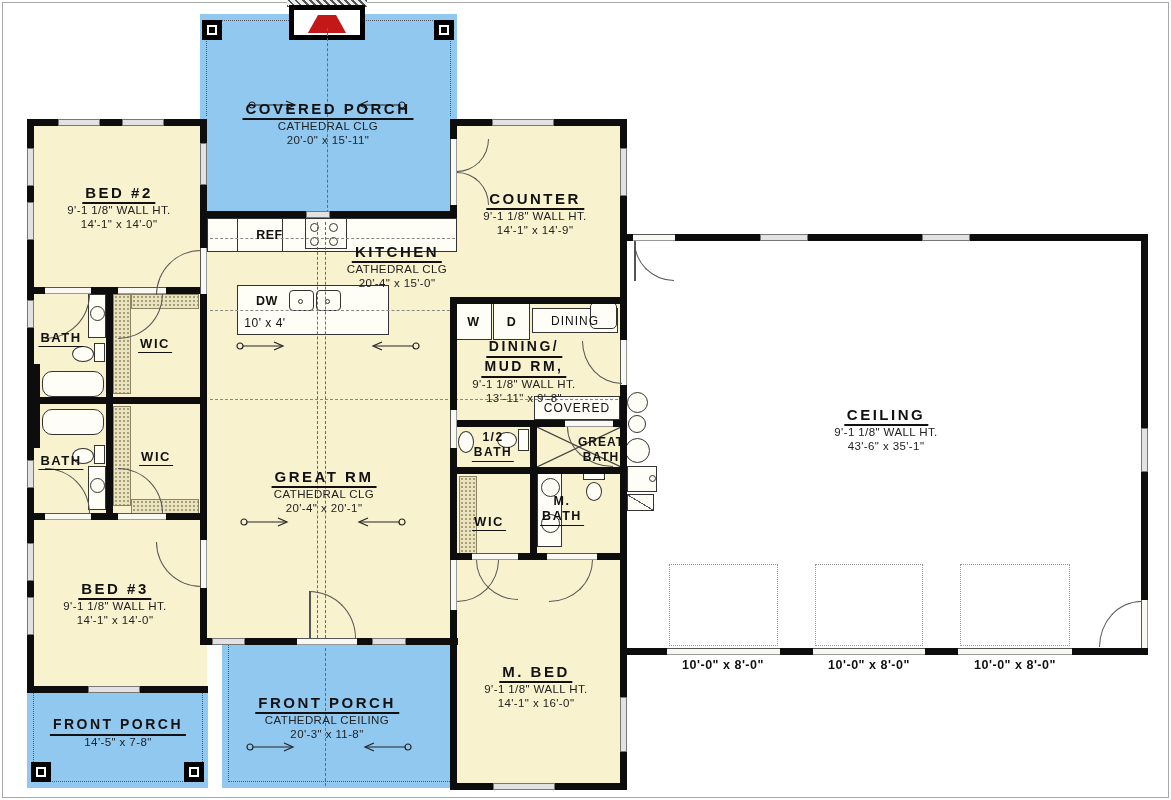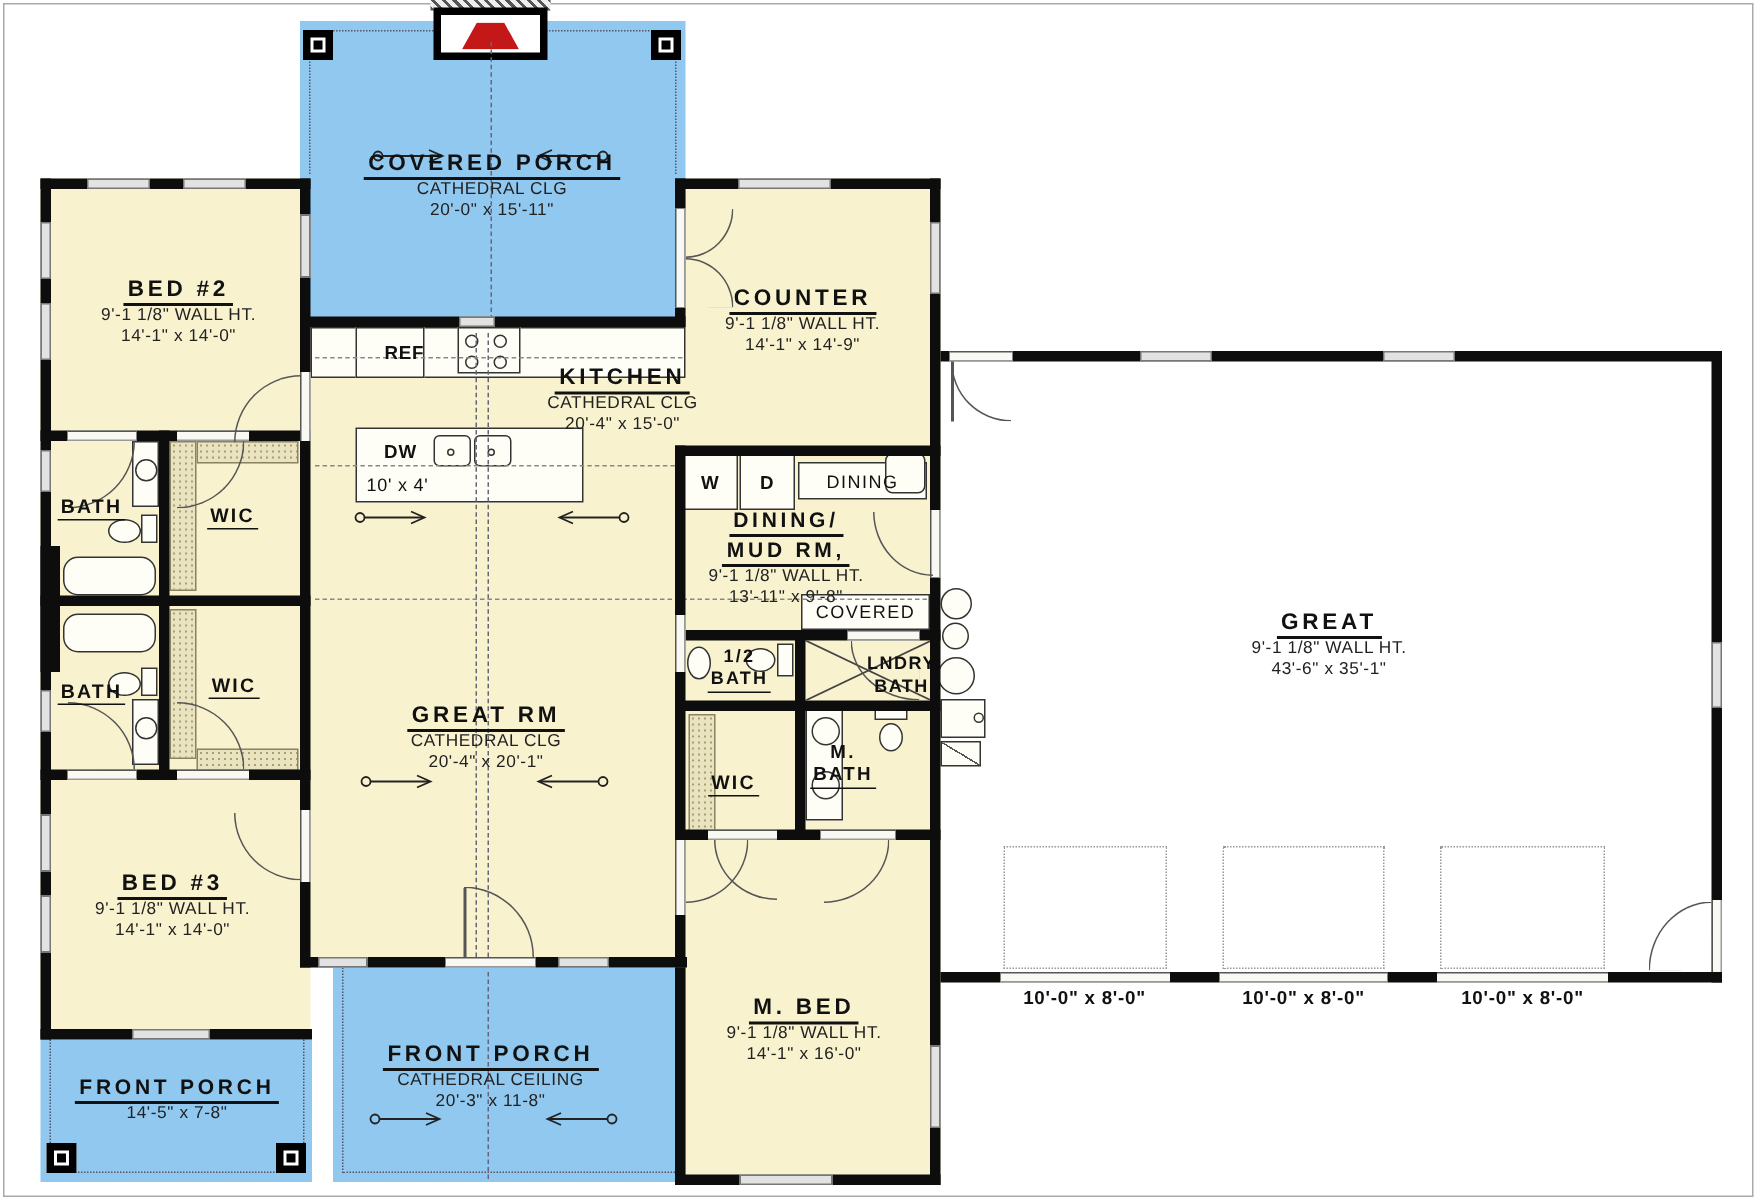--- a/index.html
+++ b/index.html
@@ -80,38 +80,38 @@
   <div class="rlabel" style="left:119px;top:184px">
     <div class="rn"><span class="u">BED #2</span></div>
     <div class="rs">9'-1 1/8" WALL HT.</div>
     <div class="rs">14'-1" x 14'-0"</div>
   </div>
   <div class="rlabel" style="left:535px;top:190px">
     <div class="rn"><span class="u">COUNTER</span></div>
     <div class="rs">9'-1 1/8" WALL HT.</div>
     <div class="rs">14'-1" x 14'-9"</div>
   </div>
-  <div class="rlabel" style="left:415px;top:243px">
+  <div class="rlabel" style="left:397px;top:243px">
     <div class="rn"><span class="u">KITCHEN</span></div>
     <div class="rs">CATHEDRAL CLG</div>
     <div class="rs">20'-4" x 15'-0"</div>
   </div>
   <div class="rlabel" style="left:324px;top:468px">
     <div class="rn"><span class="u">GREAT RM</span></div>
     <div class="rs">CATHEDRAL CLG</div>
     <div class="rs">20'-4" x 20'-1"</div>
   </div>
   <div class="rlabel" style="left:524px;top:338px">
     <div class="rn" style="font-size:14px"><span class="u">DINING/</span></div>
     <div class="rn" style="font-size:14px"><span class="u">MUD RM,</span></div>
     <div class="rs">9'-1 1/8" WALL HT.</div>
     <div class="rs">13'-11" x 9'-8"</div>
   </div>
   <div class="rlabel" style="left:886px;top:406px">
-    <div class="rn"><span class="u">GREAT</span></div>
+    <div class="rn"><span class="u">CEILING</span></div>
     <div class="rs">9'-1 1/8" WALL HT.</div>
     <div class="rs">43'-6" x 35'-1"</div>
   </div>
   <div class="rlabel" style="left:115px;top:580px">
     <div class="rn"><span class="u">BED #3</span></div>
     <div class="rs">9'-1 1/8" WALL HT.</div>
     <div class="rs">14'-1" x 14'-0"</div>
   </div>
   <div class="rlabel" style="left:536px;top:663px">
     <div class="rn"><span class="u">M. BED</span></div>
@@ -138,21 +138,21 @@
     <div class="sn"><span class="us">BATH</span></div>
   </div>
   <div class="rlabel" style="left:156px;top:449px">
     <div class="sn"><span class="us">WIC</span></div>
   </div>
   <div class="rlabel" style="left:493px;top:430px">
     <div class="sn" style="font-size:12px">1/2</div>
     <div class="sn" style="font-size:12px"><span class="us">BATH</span></div>
   </div>
   <div class="rlabel" style="left:601px;top:435px">
-    <div class="sn" style="font-size:12px;letter-spacing:1px">LNDRY</div>
+    <div class="sn" style="font-size:12px;letter-spacing:1px">GREAT</div>
     <div class="sn" style="font-size:12px;letter-spacing:1px">BATH</div>
   </div>
   <div class="rlabel" style="left:489px;top:514px">
     <div class="sn"><span class="us">WIC</span></div>
   </div>
   <div class="rlabel" style="left:562px;top:494px">
     <div class="sn" style="font-size:12.5px">M.</div>
     <div class="sn" style="font-size:12.5px"><span class="us">BATH</span></div>
   </div>
 

